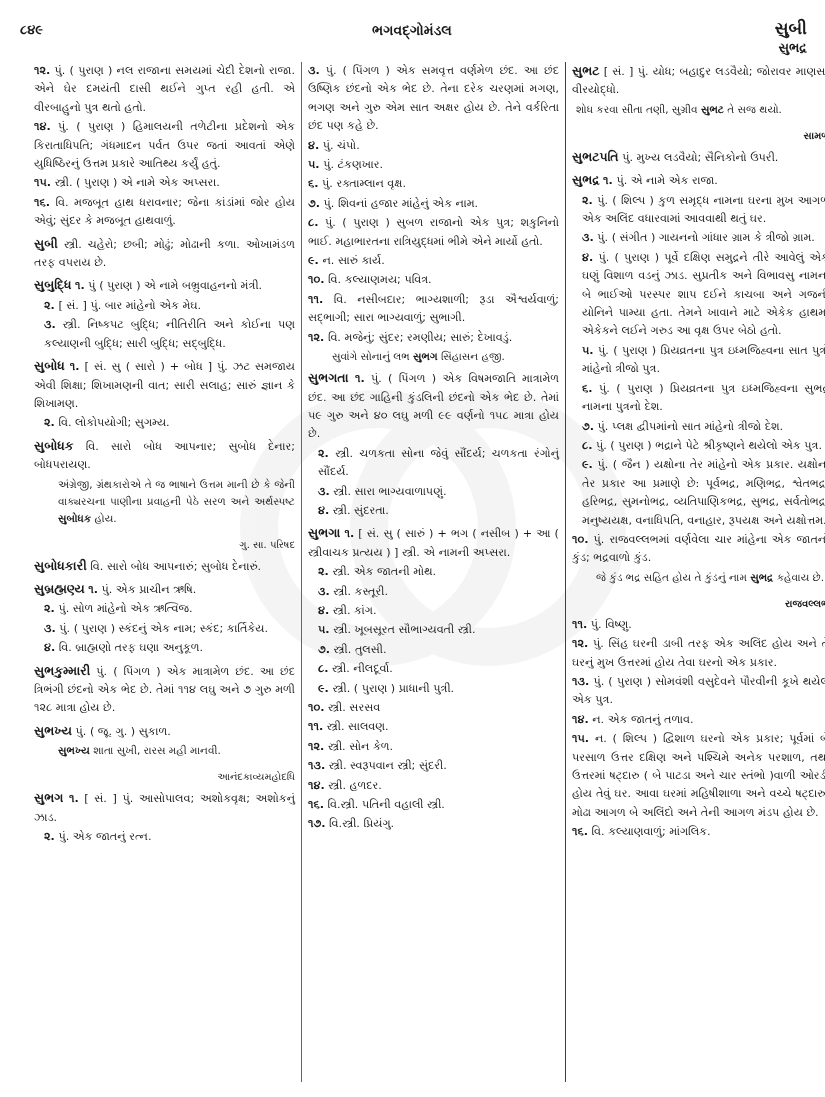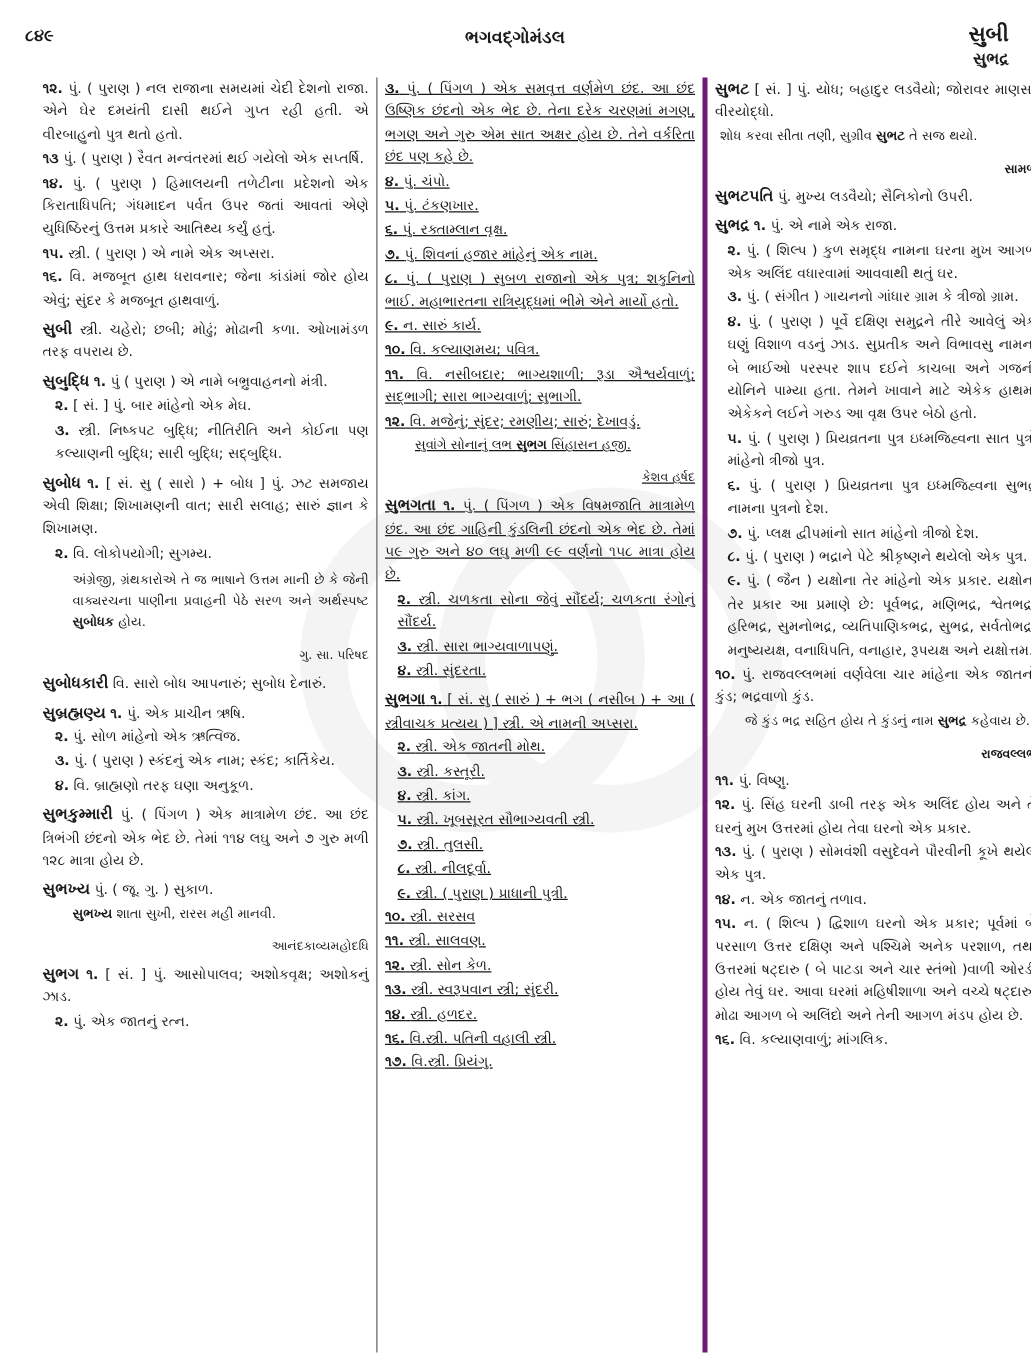--- a/index.html
+++ b/index.html
@@ -16,21 +16,21 @@
     position: absolute; top: 0; left: 0; width: 825px; height: 62px;
   }
   .page-num { position: absolute; left: 20px; top: 22px; font-size: 13px; font-weight: bold; }
   .book-title { position: absolute; left: 0; right: 1px; top: 22px; text-align: center; font-size: 14px; font-weight: bold; }
   .guide { position: absolute; right: 18px; top: 18px; text-align: right; font-weight: bold; line-height: 20px; }
   .guide .g1 { font-size: 17px; }
   .guide .g2 { font-size: 13px; }
   .columns { position: absolute; top: 62px; left: 34px; width: 795px; height: 1020px; display: flex; }
   .col { box-sizing: border-box; padding: 0 6px; font-size: 11.2px; line-height: 18.4px; overflow: hidden; }
   .col1 { width: 268px; border-right: 1px solid #666; padding-left: 0; }
-  .col2 { width: 264px; border-right: 4px solid #701a75; text-decoration: underline; }
+  .col2 { width: 264px; border-right: 1px solid #701a75; }
   .col3 { width: 263px; padding-right: 0; }
   .entry { margin: 0 0 4px 0; text-align: justify; }
   .sense { margin: 0 0 1px 0; text-align: justify; }
   .sense.indent { padding-left: 10px; }
   .hw { font-weight: bold; font-size: 12.5px; }
   .num { font-weight: bold; }
   .quote { padding-left: 24px; font-size: 10.5px; line-height: 17px; margin: 1px 0; }
   .quote .em { font-weight: bold; }
   .source { text-align: right; font-size: 10px; line-height: 16px; margin-bottom: 4px; }
   .bold { font-weight: bold; }
@@ -49,39 +49,39 @@
   <div class="guide">
     <div class="g1">સુબી</div>
     <div class="g2">સુભદ્ર</div>
   </div>
 </div>
 
 <div class="columns">
 
   <div class="col col1">
     <p class="sense"><span class="num">૧૨.</span> <span>પું. ( પુરાણ ) નલ રાજાના સમયમાં ચેદી દેશનો રાજા. એને ઘેર દમયંતી દાસી થઈને ગુપ્ત રહી હતી. એ વીરબાહુનો પુત્ર થતો હતો.</span></p>
-    <p class="sense"><span class="num">૧૩</span> <span>પું. ( પુરાણ ) રૈવત મન્વંતરમાં થઈ ગયેલો એક સપ્તર્ષિ.</span></p>
     <p class="sense"><span class="num">૧૪.</span> <span>પું. ( પુરાણ ) હિમાલયની તળેટીના પ્રદેશનો એક કિરાતાધિપતિ; ગંધમાદન પર્વત ઉપર જતાં આવતાં એણે યુધિષ્ઠિરનું ઉત્તમ પ્રકારે આતિથ્ય કર્યું હતું.</span></p>
     <p class="sense"><span class="num">૧૫.</span> <span>સ્ત્રી. ( પુરાણ ) એ નામે એક અપ્સરા.</span></p>
     <p class="entry"><span class="num">૧૬.</span> <span>વિ. મજબૂત હાથ ધરાવનાર; જેના કાંડાંમાં જોર હોય એવું; સુંદર કે મજબૂત હાથવાળું.</span></p>
 
     <p class="entry"><span class="hw">સુબી</span> <span>સ્ત્રી. ચહેરો; છબી; મોઢું; મોઢાની કળા. ઓખામંડળ તરફ વપરાય છે.</span></p>
 
     <div class="entry">
       <p class="sense"><span class="hw">સુબુદ્ધિ</span> <span class="num">૧.</span> <span>પું ( પુરાણ ) એ નામે બભ્રુવાહનનો મંત્રી.</span></p>
       <p class="sense indent"><span class="num">૨.</span> <span>[ સં. ] પું. બાર માંહેનો એક મેઘ.</span></p>
       <p class="sense indent"><span class="num">૩.</span> <span>સ્ત્રી. નિષ્કપટ બુદ્ધિ; નીતિરીતિ અને કોઈના પણ કલ્યાણની બુદ્ધિ; સારી બુદ્ધિ; સદ્બુદ્ધિ.</span></p>
     </div>
 
     <div class="entry">
       <p class="sense"><span class="hw">સુબોધ</span> <span class="num">૧.</span> <span>[ સં. સુ ( સારો ) + બોધ ] પું. ઝટ સમજાય એવી શિક્ષા; શિખામણની વાત; સારી સલાહ; સારું જ્ઞાન કે શિખામણ.</span></p>
       <p class="sense indent"><span class="num">૨.</span> <span>વિ. લોકોપયોગી; સુગમ્ય.</span></p>
     </div>
 
     <div class="entry">
+      <p class="sense"><span class="hw">સુબોધક</span> <span>વિ. સારો બોધ આપનાર; સુબોધ દેનાર; બોધપરાયણ.</span></p>
       <p class="quote"><span>અંગ્રેજી, ગ્રંથકારોએ તે જ ભાષાને ઉત્તમ માની છે કે જેની વાક્યરચના પાણીના પ્રવાહની પેઠે સરળ અને અર્થસ્પષ્ટ </span><span class="em">સુબોધક</span><span> હોય.</span></p>
       <p class="source">ગુ. સા. પરિષદ</p>
     </div>
 
     <p class="entry"><span class="hw">સુબોધકારી</span> <span>વિ. સારો બોધ આપનારું; સુબોધ દેનારું.</span></p>
 
     <div class="entry">
       <p class="sense"><span class="hw">સુબ્રહ્મણ્ય</span> <span class="num">૧.</span> <span>પું. એક પ્રાચીન ઋષિ.</span></p>
       <p class="sense indent"><span class="num">૨.</span> <span>પું. સોળ માંહેનો એક ઋત્વિજ.</span></p>
       <p class="sense indent"><span class="num">૩.</span> <span>પું. ( પુરાણ ) સ્કંદનું એક નામ; સ્કંદ; કાર્તિકેય.</span></p>
@@ -108,21 +108,20 @@
       <p class="sense"><span class="num">૪.</span> <span>પું. ચંપો.</span></p>
       <p class="sense"><span class="num">૫.</span> <span>પું. ટંકણખાર.</span></p>
       <p class="sense"><span class="num">૬.</span> <span>પું. રક્તામ્લાન વૃક્ષ.</span></p>
       <p class="sense"><span class="num">૭.</span> <span>પું. શિવનાં હજાર માંહેનું એક નામ.</span></p>
       <p class="sense"><span class="num">૮.</span> <span>પું. ( પુરાણ ) સુબળ રાજાનો એક પુત્ર; શકુનિનો ભાઈ. મહાભારતના રાત્રિયુદ્ધમાં ભીમે એને માર્યો હતો.</span></p>
       <p class="sense"><span class="num">૯.</span> <span>ન. સારું કાર્ય.</span></p>
       <p class="sense"><span class="num">૧૦.</span> <span>વિ. કલ્યાણમય; પવિત્ર.</span></p>
       <p class="sense"><span class="num">૧૧.</span> <span>વિ. નસીબદાર; ભાગ્યશાળી; રૂડા ઐશ્વર્યવાળું; સદ્ભાગી; સારા ભાગ્યવાળું; સુભાગી.</span></p>
       <p class="sense"><span class="num">૧૨.</span> <span>વિ. મજેનું; સુંદર; રમણીય; સારું; દેખાવડું.</span></p>
       <p class="quote"><span>સુવાંગે સોનાનું લભ </span><span class="em">સુભગ</span><span> સિંહાસન હજી.</span></p>
-      <p class="source">કેશવ હર્ષદ</p>
     </div>
 
     <div class="entry">
       <p class="sense"><span class="hw">સુભગતા</span> <span class="num">૧.</span> <span>પું. ( પિંગળ ) એક વિષમજાતિ માત્રામેળ છંદ. આ છંદ ગાહિની કુંડલિની છંદનો એક ભેદ છે. તેમાં ૫૯ ગુરુ અને ૪૦ લઘુ મળી ૯૯ વર્ણનો ૧૫૮ માત્રા હોય છે.</span></p>
       <p class="sense indent"><span class="num">૨.</span> <span>સ્ત્રી. ચળકતા સોના જેવું સૌંદર્ય; ચળકતા રંગોનું સૌંદર્ય.</span></p>
       <p class="sense indent"><span class="num">૩.</span> <span>સ્ત્રી. સારા ભાગ્યવાળાપણું.</span></p>
       <p class="sense indent"><span class="num">૪.</span> <span>સ્ત્રી. સુંદરતા.</span></p>
     </div>
 
     <div class="entry">

